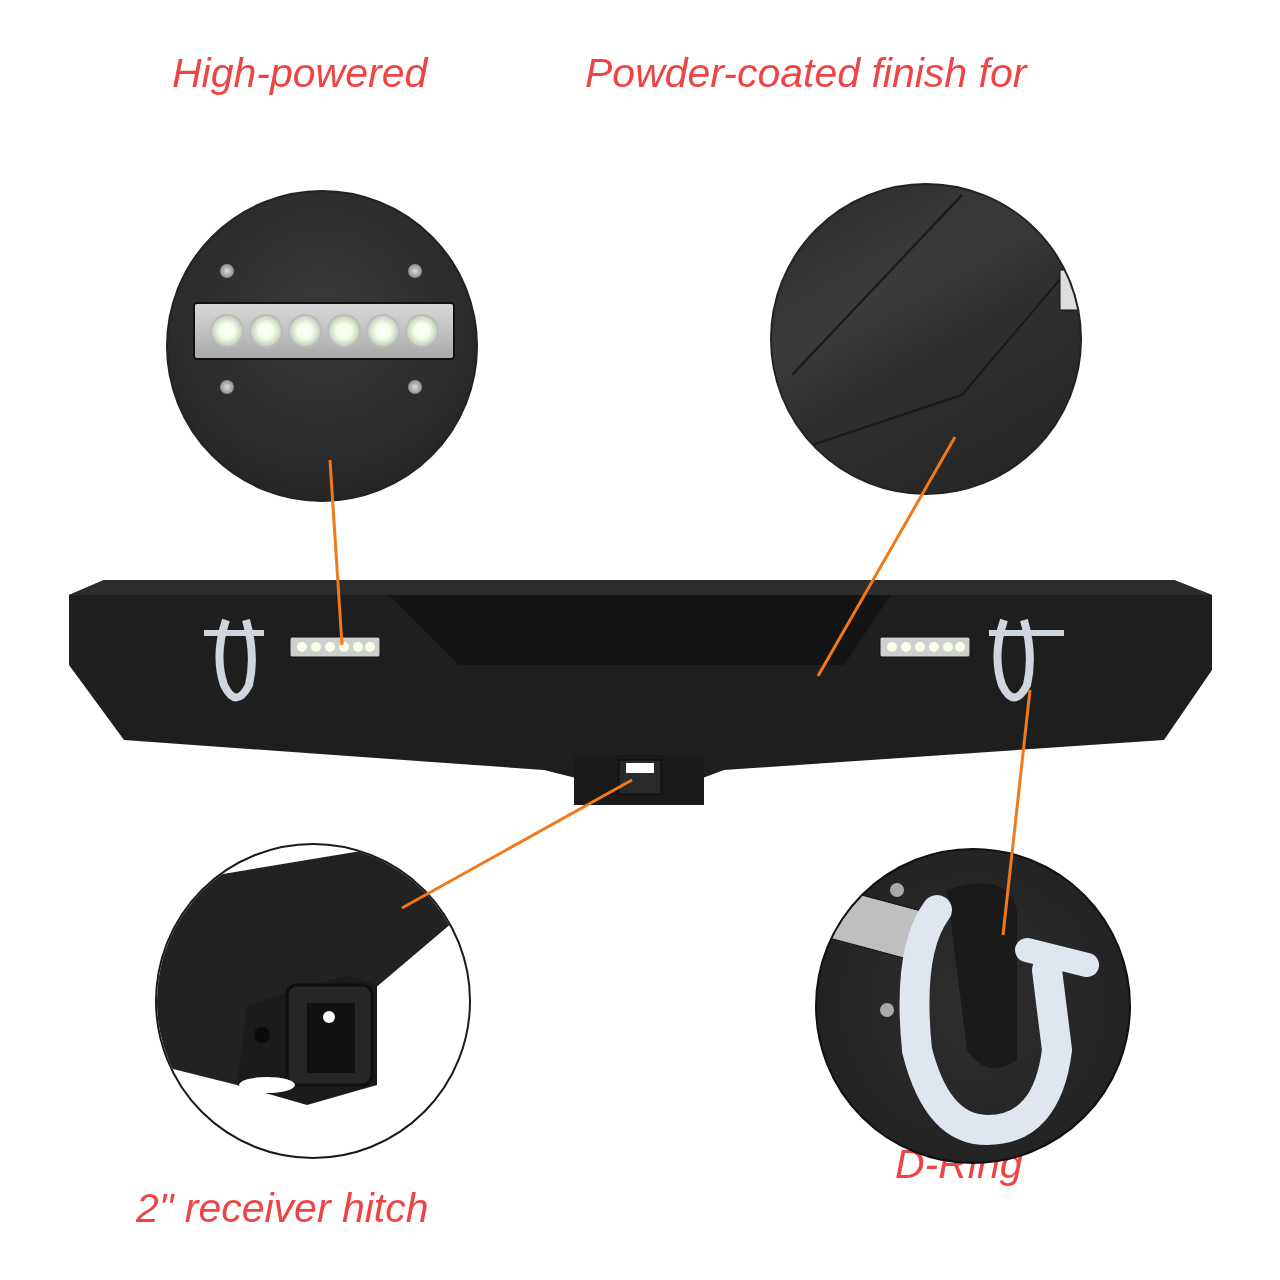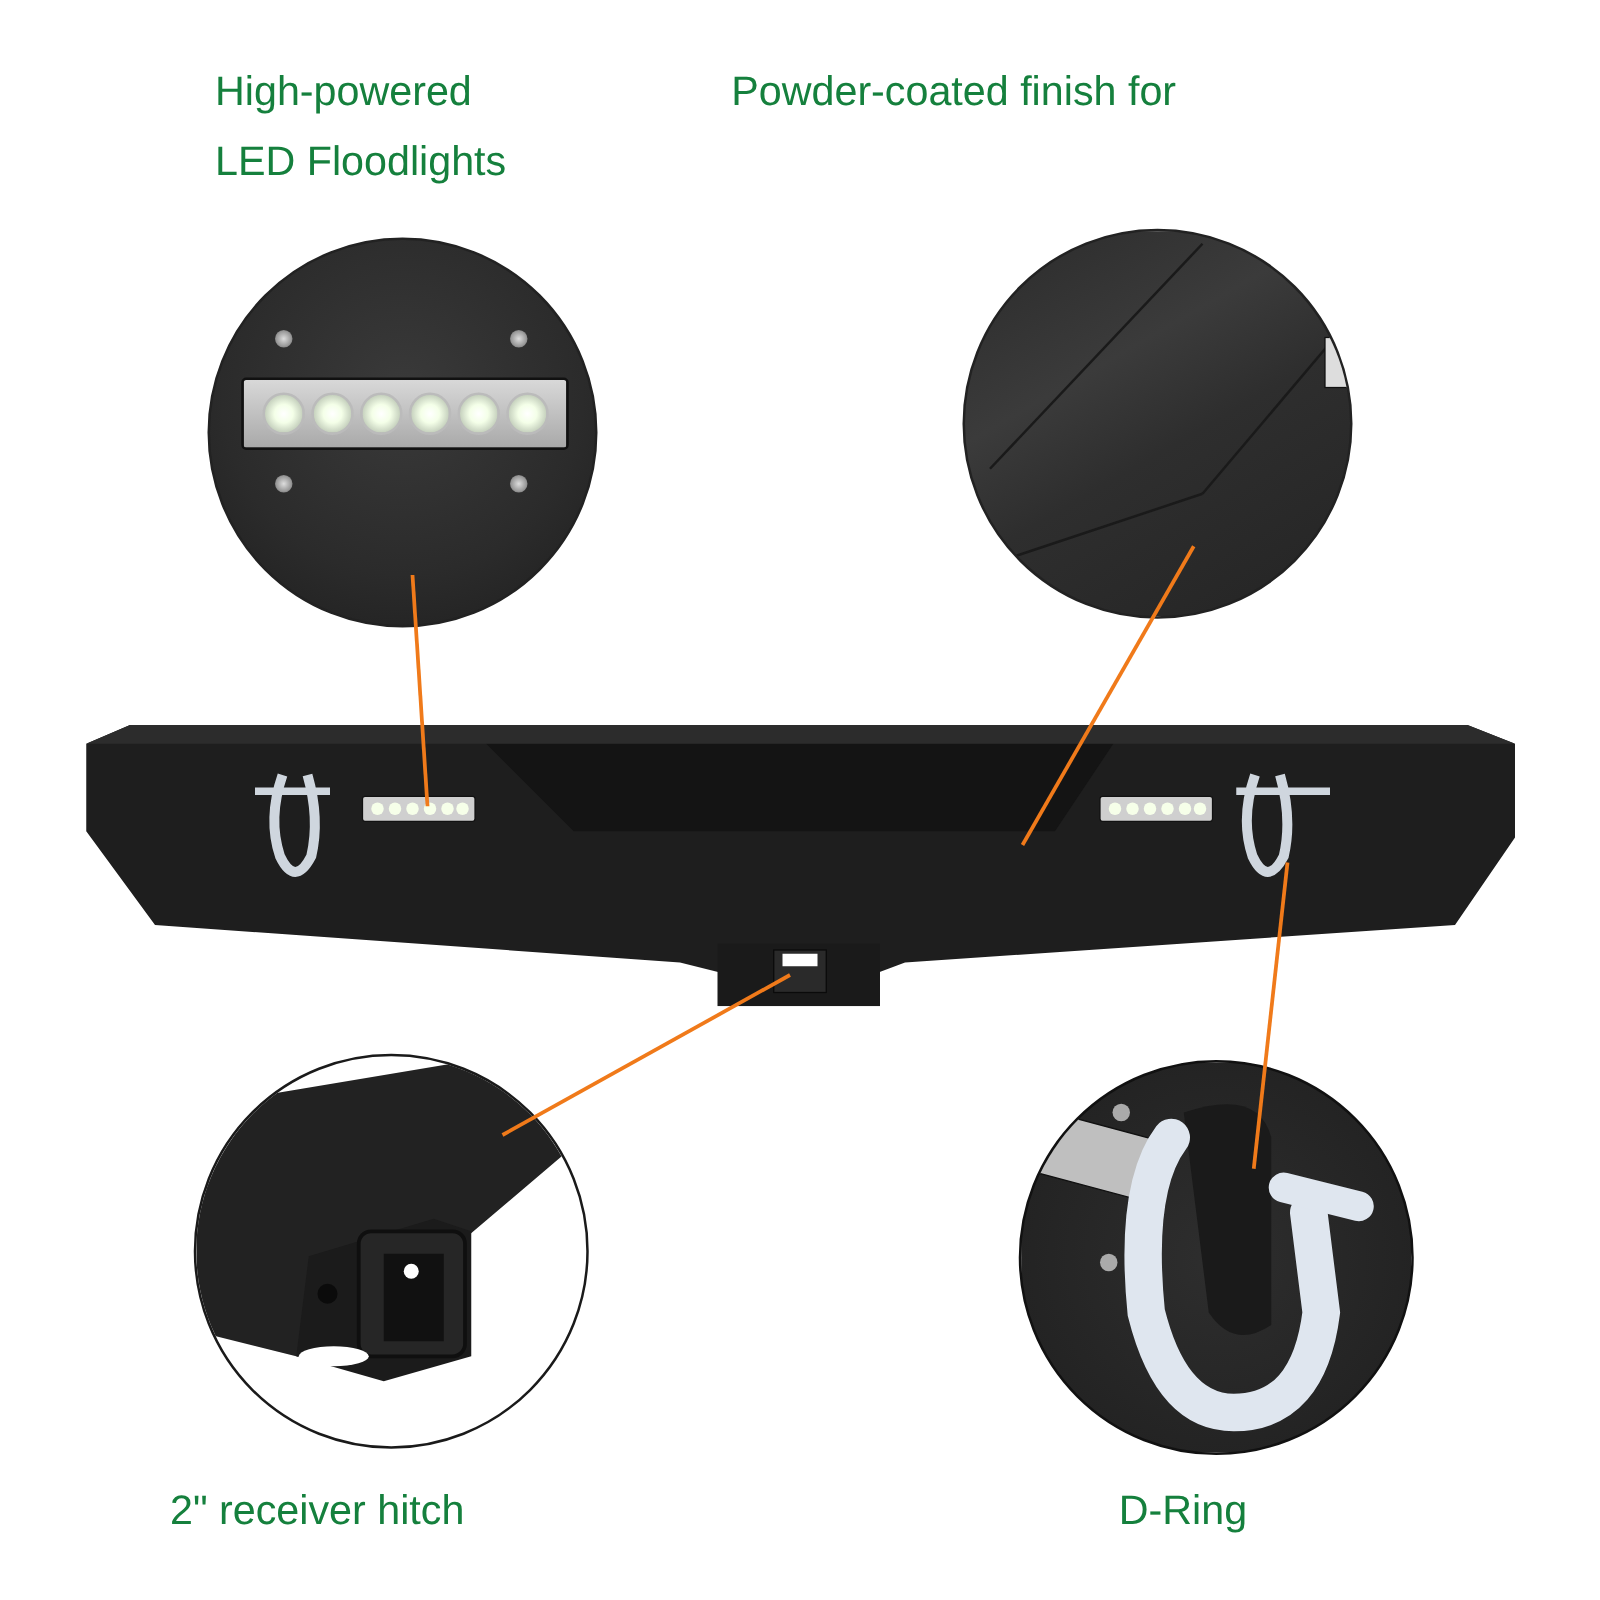--- a/index.html
+++ b/index.html
@@ -2,27 +2,27 @@
 <html><head>
   <meta charset="utf-8">
   <style>
     html, body { margin: 0; padding: 0; }
     body {
       width: 1280px; height: 1280px; background: #ffffff;
       position: relative; overflow: hidden;
       font-family: "Liberation Sans", sans-serif; color: #000;
     }
     .label {
-      position: absolute; font-size: 33px; line-height: 56px;
-      color: #15803d; white-space: nowrap;
+      position: absolute; font-size: 41px; line-height: 56px;
+      color: #ef4444; white-space: nowrap; font-style: italic;
     }
     .lbl-led { left: 172px; top: 45px; }
     .lbl-powder { left: 585px; top: 45px; }
     .lbl-hitch { left: 136px; top: 1180px; }
-    .lbl-dring { left: 895px; top: 1180px; }
+    .lbl-dring { left: 895px; top: 1136px; }
     .line2 { display: block; }
 
     .circle {
       position: absolute; border-radius: 50%; overflow: hidden;
       border: 2px solid #222; box-sizing: border-box;
     }
     .c-led { left: 166px; top: 190px; width: 312px; height: 312px;
       background: radial-gradient(circle at 50% 40%, #3a3a3a 0%, #2b2b2b 60%, #1d1d1d 100%); }
     .c-powder { left: 770px; top: 183px; width: 312px; height: 312px;
       background: linear-gradient(150deg, #2a2a2a 0%, #3b3b3b 35%, #2e2e2e 55%, #242424 100%); }
@@ -50,21 +50,20 @@
     .bumper-svg { position: absolute; left: 0; top: 0; }
 
     
     .lines { position: absolute; left: 0; top: 0; width: 1280px; height: 1280px; pointer-events: none; }
   </style>
 </head>
 <body>
 
 <div class="label lbl-led">
   <span class="line2">High-powered</span>
-  <span class="line2">LED Floodlights</span>
 </div>
 <div class="label lbl-powder">
   <span class="line2">Powder-coated finish for</span>
 </div>
 <div class="label lbl-hitch">2" receiver hitch</div>
 <div class="label lbl-dring">D-Ring</div>
 
 <div class="circle c-led">
   <div class="bolt" style="left:52px;top:72px"></div>
   <div class="bolt" style="left:240px;top:72px"></div>

